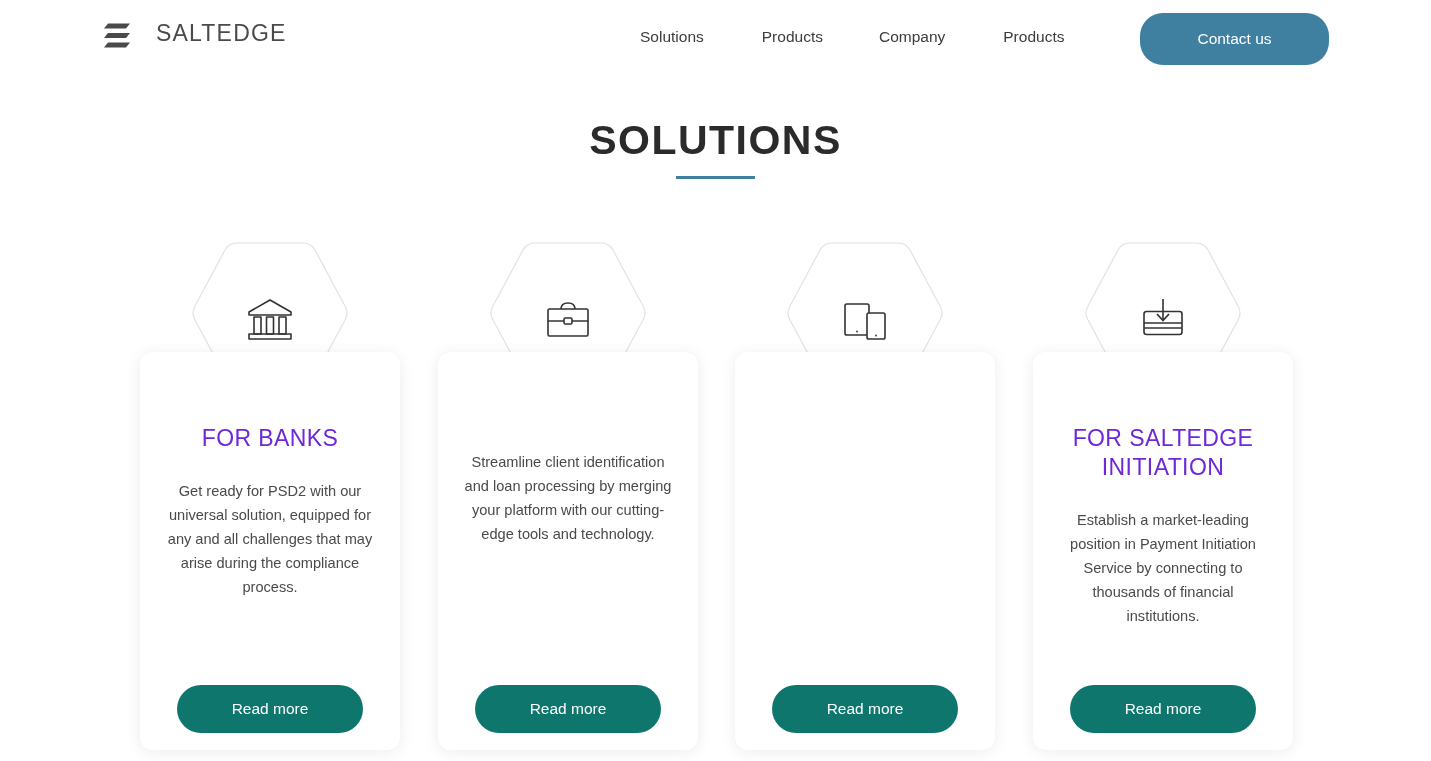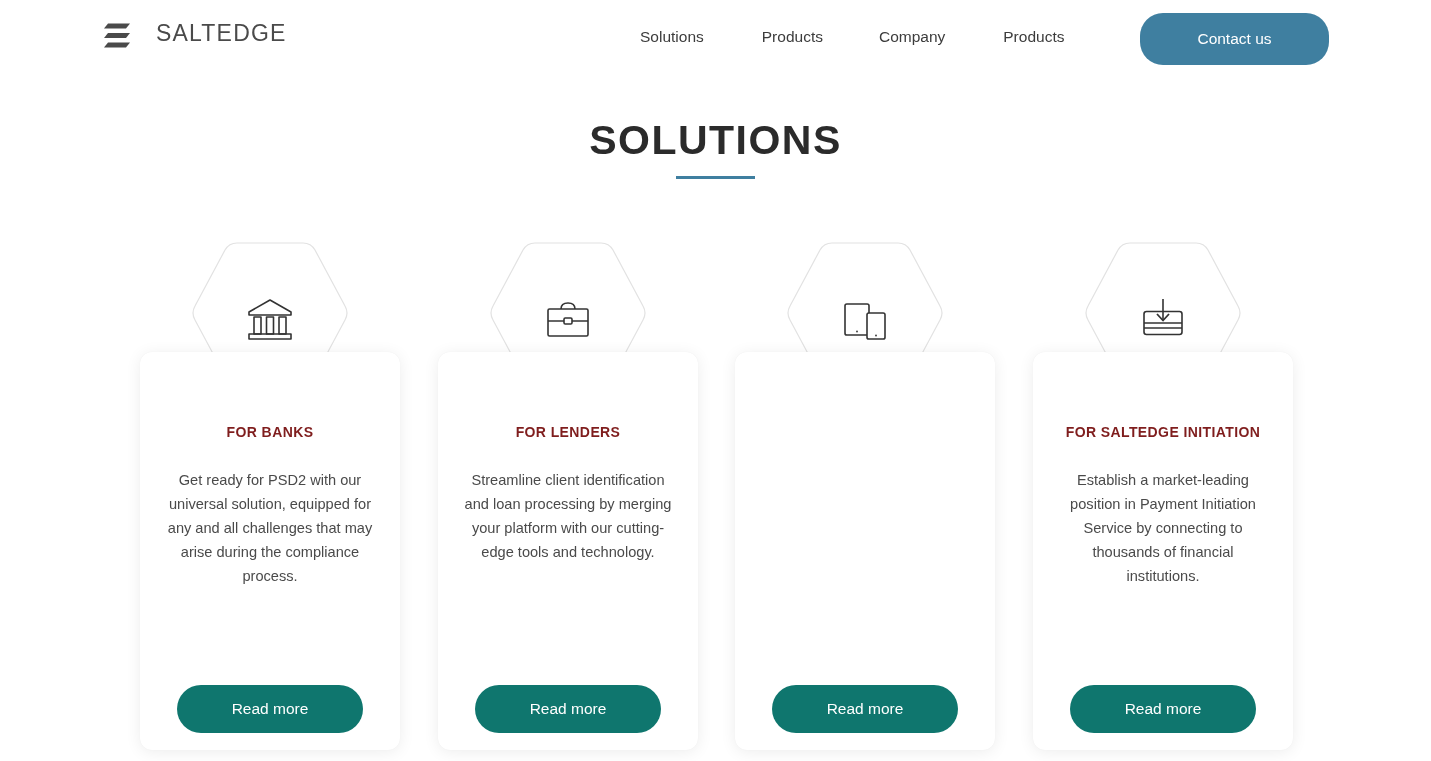--- a/index.html
+++ b/index.html
@@ -148,24 +148,24 @@
     width: 260px;
     height: 398px;
     background: #ffffff;
     border-radius: 12px;
     box-shadow: 0 2px 16px rgba(0,0,0,0.075), 0 0 1px rgba(0,0,0,0.06);
     padding: 72px 22px 0;
     text-align: center;
   }
 
   .card-title {
-    font-size: 14px;
-    font-weight: bold;
+    font-size: 23px;
+    font-weight: normal;
     letter-spacing: 0.4px;
-    color: #7f1d1d;
+    color: #6d28d9;
     line-height: 1.25;
   }
 
   .card-text {
     margin-top: 26px;
     font-size: 14.6px;
     line-height: 24px;
     color: #4a4a4a;
     text-align: center;
   }
@@ -247,21 +247,20 @@
       <svg class="hex-icon" viewBox="0 0 50 50">
         <g fill="none" stroke="#333333" stroke-width="1.6" stroke-linejoin="round">
           <path d="M18 15 Q18 9 25 9 Q32 9 32 15"></path>
           <rect x="5" y="15" width="40" height="27" rx="1.5"></rect>
           <line x1="5" y1="27" x2="45" y2="27"></line>
           <rect x="21" y="24" width="8" height="6" rx="1.2" fill="#ffffff"></rect>
         </g>
       </svg>
     </div>
     <div class="card">
-      <div class="card-title">FOR LENDERS</div>
       <p class="card-text">Streamline client identification and loan processing by merging your platform with our cutting-edge tools and technology.</p>
       <button class="read-more">Read more</button>
     </div>
   </div>
 
   <div class="card-col c2">
     <div class="hex">
       <svg width="158" height="158" viewBox="0 0 158 158">
         <path d="M 46 3 L 112 3 Q 120 3 124 10 L 154 66 Q 158 73 154 80 L 124 136 Q 120 143 112 143 L 46 143 Q 38 143 34 136 L 4 80 Q 0 73 4 66 L 34 10 Q 38 3 46 3 Z" fill="#ffffff" stroke="#e2e2e2" stroke-width="1.2"></path>
       </svg>

